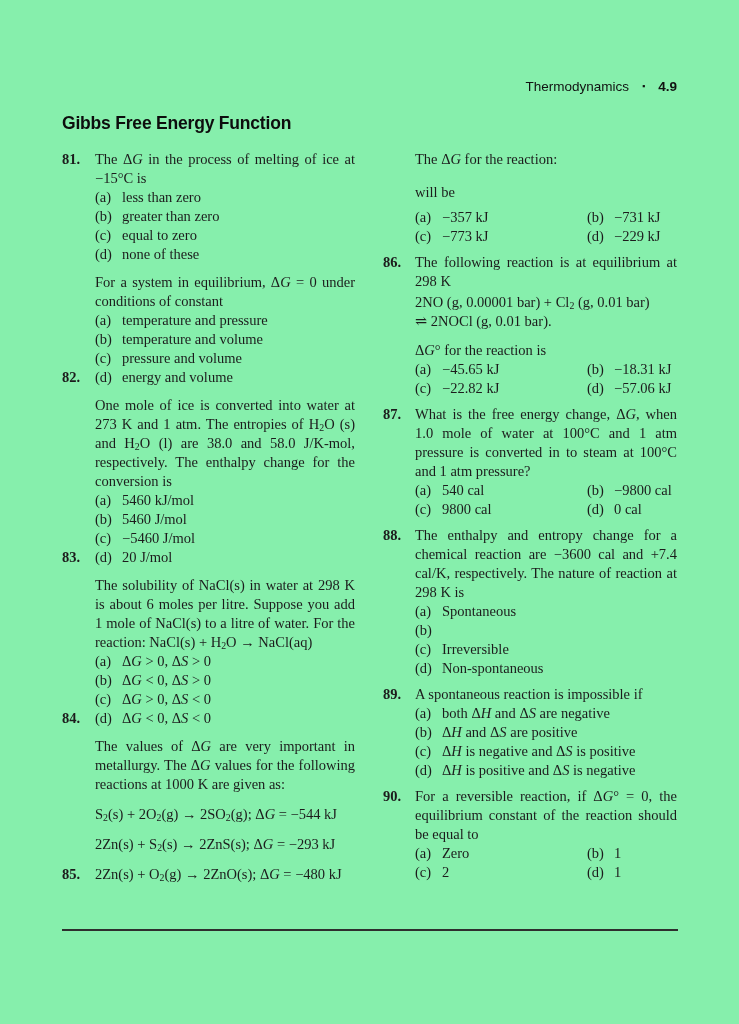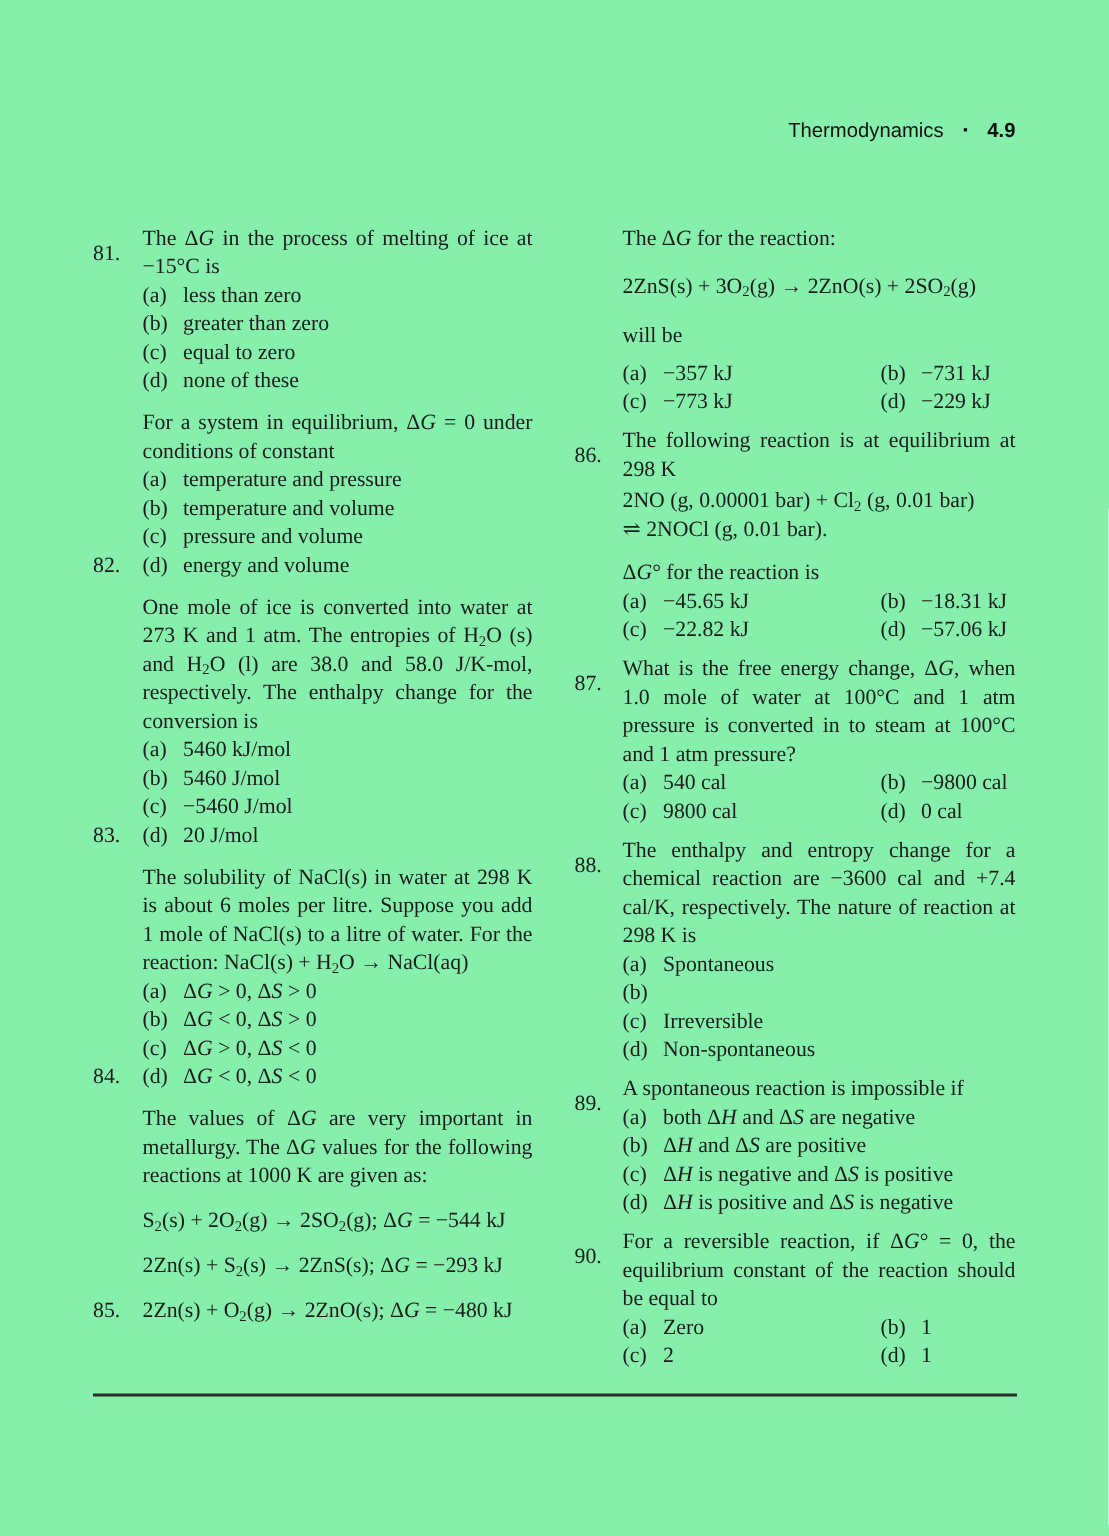--- a/index.html
+++ b/index.html
@@ -29,21 +29,21 @@
     font-size:17.5px; line-height:22px; font-weight:bold;
     letter-spacing:-0.2px; color:#0d0d0d;
   }
   
   .cols { position:absolute; top:150px; left:62px; width:615px; display:flex; gap:28px; }
   .col-left  { width:293px; flex:none; }
   .col-right { width:294px; flex:none; }
   .q { display:flex; align-items:flex-start; }
   .col-left  .q + .q { margin-top:9px;align-items:flex-end; }
   .col-right .q + .q { margin-top:7px; }
-  .qnum { flex:none; width:33px; font-weight:normal;margin-top:10px; }
+  .qnum { flex:none; width:33px; font-weight:bold; }
   .col-right .qnum { width:32px; }
   .qbody { flex:1; min-width:0; }
   .qtext { margin:0; text-align:justify; }
   .opts { margin-top:0; }
   .opt { display:flex; }
   .ol { flex:none; width:27px; }
   .ot { flex:1; }
   .opt2row { display:flex; }
   .opt2row .opt:first-child { width:172px; flex:none; }
   .eq { margin:11px 0 0 0; }
@@ -61,20 +61,21 @@
 </style>
 </head>
 <body>
 
 <div class="page">
 
   <div class="header">
     <span>Thermodynamics</span><span class="sep">▪</span><span class="pg">4.9</span>
   </div>
 
+  <h1 class="title">Gibbs Free Energy Function</h1>
 
   <div class="cols">
 
     <div class="col-left">
 
       <div class="q">
         <div class="qnum">81.</div>
         <div class="qbody">
           <p class="qtext">The Δ<i>G</i> in the process of melting of ice at −15°C is</p>
           <div class="opts">
@@ -184,21 +185,20 @@
       </div>
 
     </div>
 
     <div class="col-right">
 
       <div class="q">
         <div class="qnum"></div>
         <div class="qbody">
           <p class="qtext">The Δ<i>G</i> for the reaction:</p>
-          <p class="eq mt13">2ZnS(s) + 3O<sub>2</sub>(g) → 2ZnO(s) + 2SO<sub>2</sub>(g)</p>
           <p class="qtext mt14">will be</p>
           <div class="opts mt6">
             <div class="opt2row">
               <div class="opt">
                   <span class="ol">(a)</span>
                   <span class="ot">−357 kJ</span>
                 </div>
               <div class="opt">
                   <span class="ol">(b)</span>
                   <span class="ot">−731 kJ</span>

